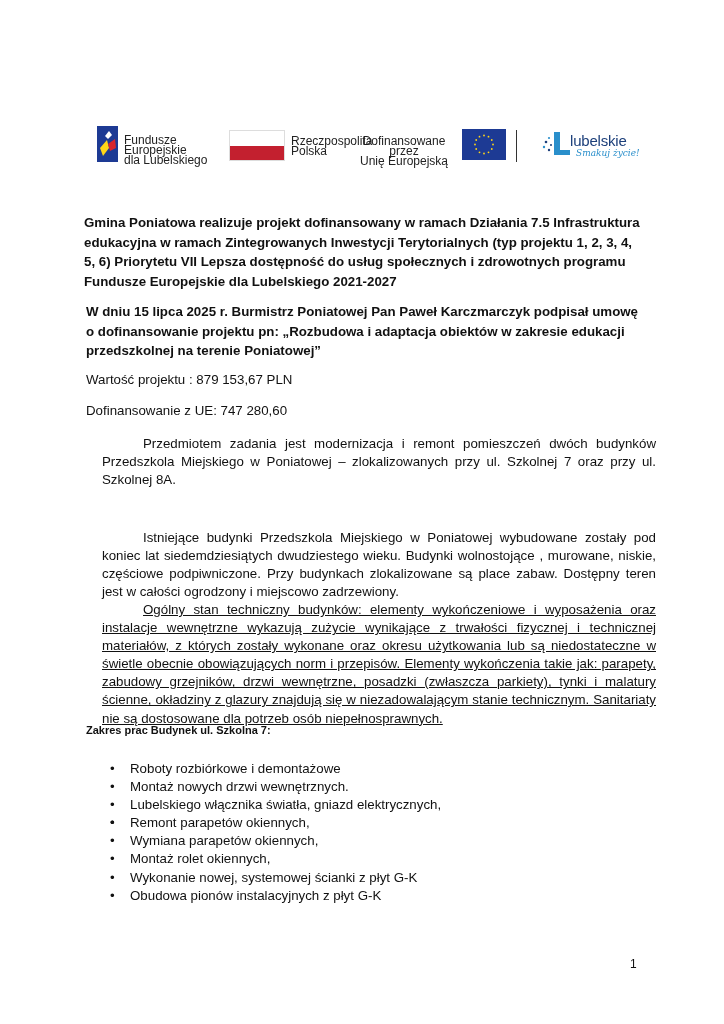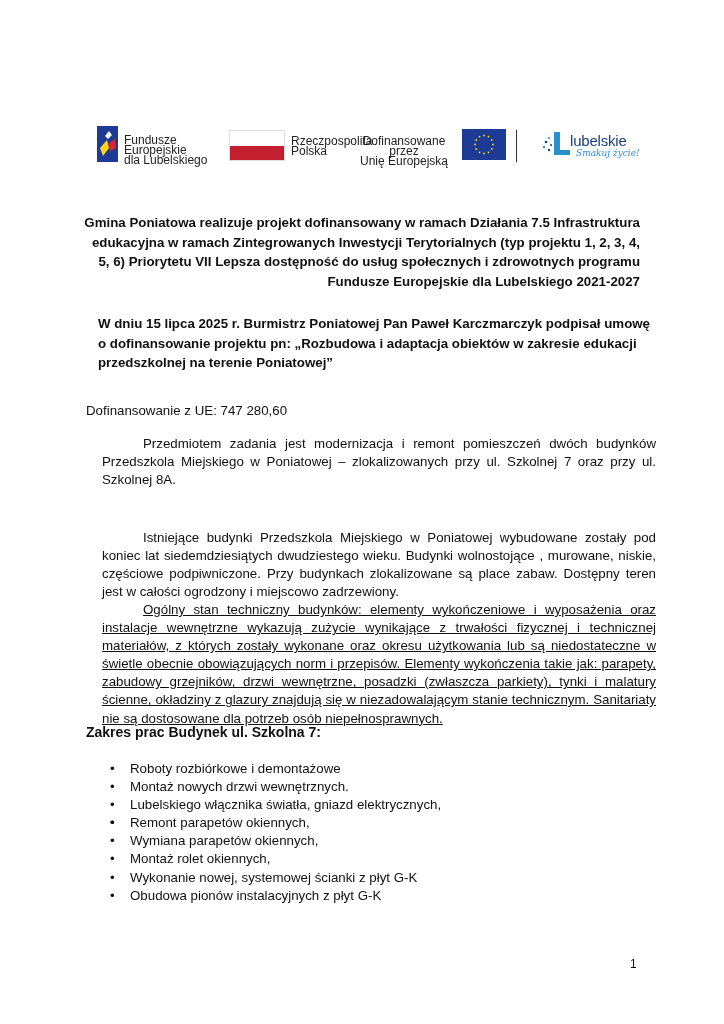--- a/index.html
+++ b/index.html
@@ -77,34 +77,34 @@
       font-family: "DejaVu Serif", serif;
       font-style: italic;
       font-size: 9px; color: #2a8fcb;
     }
 
     
     .intro-heading {
       position: absolute;
       left: 84px; top: 213px;
       width: 556px;
-      text-align: right;
+      text-align: left;
       font-weight: bold;
       font-size: 13.3px;
       line-height: 19.5px;
       margin: 0;
     }
     .lead {
       position: absolute;
       left: 86px; top: 302px;
       width: 556px;
       font-weight: bold;
       font-size: 13.3px;
       line-height: 19.5px;
-      margin: 12px;
+      margin: 0;
     }
     .value-line {
       position: absolute;
       left: 86px;
       font-size: 13.3px;
       line-height: 18px;
       margin: 0;
     }
     .value-line.v1 { top: 371px; }
     .value-line.v2 { top: 402px; }
@@ -121,21 +121,21 @@
     .para.indent { text-indent: 41px; }
     .p1 { top: 419px; }
     .p2 { top: 474px; text-align: left; }
     .p3 { top: 513px; }
     .p4 { top: 585px; text-decoration: underline; }
 
     .section-heading {
       position: absolute;
       left: 86px; top: 724px;
       font-weight: bold;
-      font-size: 14px;
+      font-size: 11px;
       margin: 0;
     }
 
     .work-list {
       position: absolute;
       left: 86px; top: 760px;
       width: 554px;
       list-style: none;
       margin: 0; padding: 0;
       font-size: 13.3px;
@@ -220,20 +220,21 @@
       </svg>
       <div class="lub-name">lubelskie</div>
       <div class="lub-slogan">Smakuj życie!</div>
     </div>
   </div>
 
   <p class="intro-heading">Gmina Poniatowa realizuje projekt dofinansowany w ramach Działania 7.5 Infrastruktura edukacyjna w ramach Zintegrowanych Inwestycji Terytorialnych  (typ projektu 1, 2, 3, 4, 5, 6) Priorytetu VII Lepsza dostępność do usług społecznych i zdrowotnych programu Fundusze Europejskie dla Lubelskiego 2021-2027</p>
 
   <p class="lead">W dniu 15 lipca 2025 r. Burmistrz Poniatowej Pan Paweł Karczmarczyk podpisał umowę o dofinansowanie projektu pn: „Rozbudowa i adaptacja obiektów w zakresie edukacji przedszkolnej na terenie Poniatowej”</p>
 
+  <p class="value-line v1">Wartość projektu : 879 153,67 PLN</p>
   <p class="value-line v2">Dofinansowanie z UE:  747 280,60</p>
 
   <p class="para indent p1">Przedmiotem zadania jest modernizacja i remont pomieszczeń dwóch budynków Przedszkola Miejskiego w Poniatowej – zlokalizowanych przy ul. Szkolnej 7 oraz przy ul. Szkolnej 8A.</p>
   <p class="para indent p3">Istniejące budynki Przedszkola Miejskiego w Poniatowej wybudowane zostały pod koniec lat siedemdziesiątych dwudziestego wieku. Budynki wolnostojące , murowane, niskie, częściowe podpiwniczone. Przy budynkach zlokalizowane są place zabaw. Dostępny teren jest w całości ogrodzony i miejscowo zadrzewiony.</p>
   <p class="para indent p4">Ogólny stan techniczny budynków: elementy wykończeniowe i wyposażenia oraz instalacje wewnętrzne wykazują zużycie wynikające z trwałości fizycznej i technicznej materiałów, z których zostały wykonane oraz okresu użytkowania lub są niedostateczne w świetle obecnie obowiązujących norm i przepisów. Elementy wykończenia takie jak: parapety, zabudowy grzejników, drzwi wewnętrzne, posadzki (zwłaszcza parkiety), tynki i malatury ścienne, okładziny z glazury znajdują się w niezadowalającym stanie technicznym. Sanitariaty nie są dostosowane dla potrzeb osób niepełnosprawnych.</p>
 
   <p class="section-heading">Zakres prac Budynek ul. Szkolna 7:</p>
 
   <ul class="work-list">
     <li><span class="bullet">•</span><span>Roboty rozbiórkowe i demontażowe</span></li>

